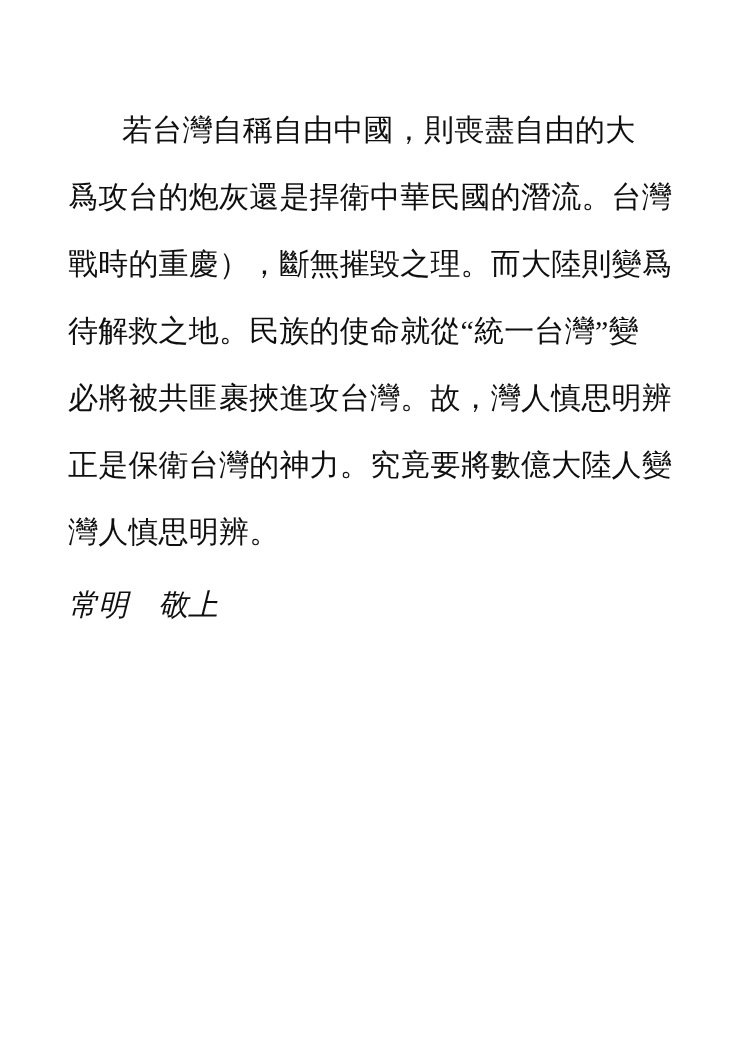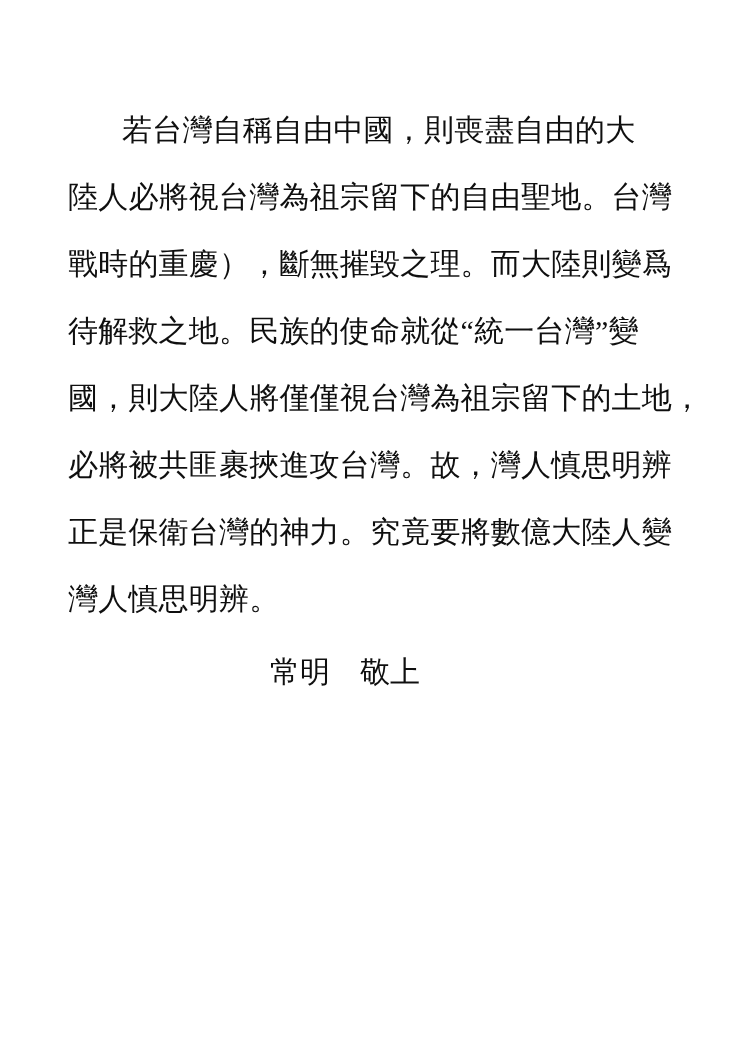--- a/index.html
+++ b/index.html
@@ -36,33 +36,33 @@
     overflow: visible;
     letter-spacing: 0.2px;
   }
   .line.indent {
     padding-left: 54px;
   }
   .signature {
     margin-top: 10px;
     height: 60px;
     line-height: 60px;
-    text-align: center;
+    text-align: left;
     padding-right: 58px;
     white-space: nowrap;
+    font-style: italic;
   }
 </style>
 </head>
 <body>
 
 <div class="page">
   <div class="letter">
     <div class="line indent">若台灣自稱自由中國，則喪盡自由的大</div>
-    <div class="line">陸人必將視台灣為祖宗留下的自由聖地。台灣</div>
+    <div class="line">爲攻台的炮灰還是捍衛中華民國的潛流。台灣</div>
     <div class="line">戰時的重慶），斷無摧毀之理。而大陸則變爲</div>
     <div class="line">待解救之地。民族的使命就從“統一台灣”變</div>
-    <div class="line">國，則大陸人將僅僅視台灣為祖宗留下的土地，</div>
     <div class="line">必將被共匪裹挾進攻台灣。故，灣人慎思明辨</div>
     <div class="line">正是保衛台灣的神力。究竟要將數億大陸人變</div>
     <div class="line">灣人慎思明辨。</div>
     <div class="signature">常明　敬上</div>
   </div>
 </div>
 
 </body></html>

